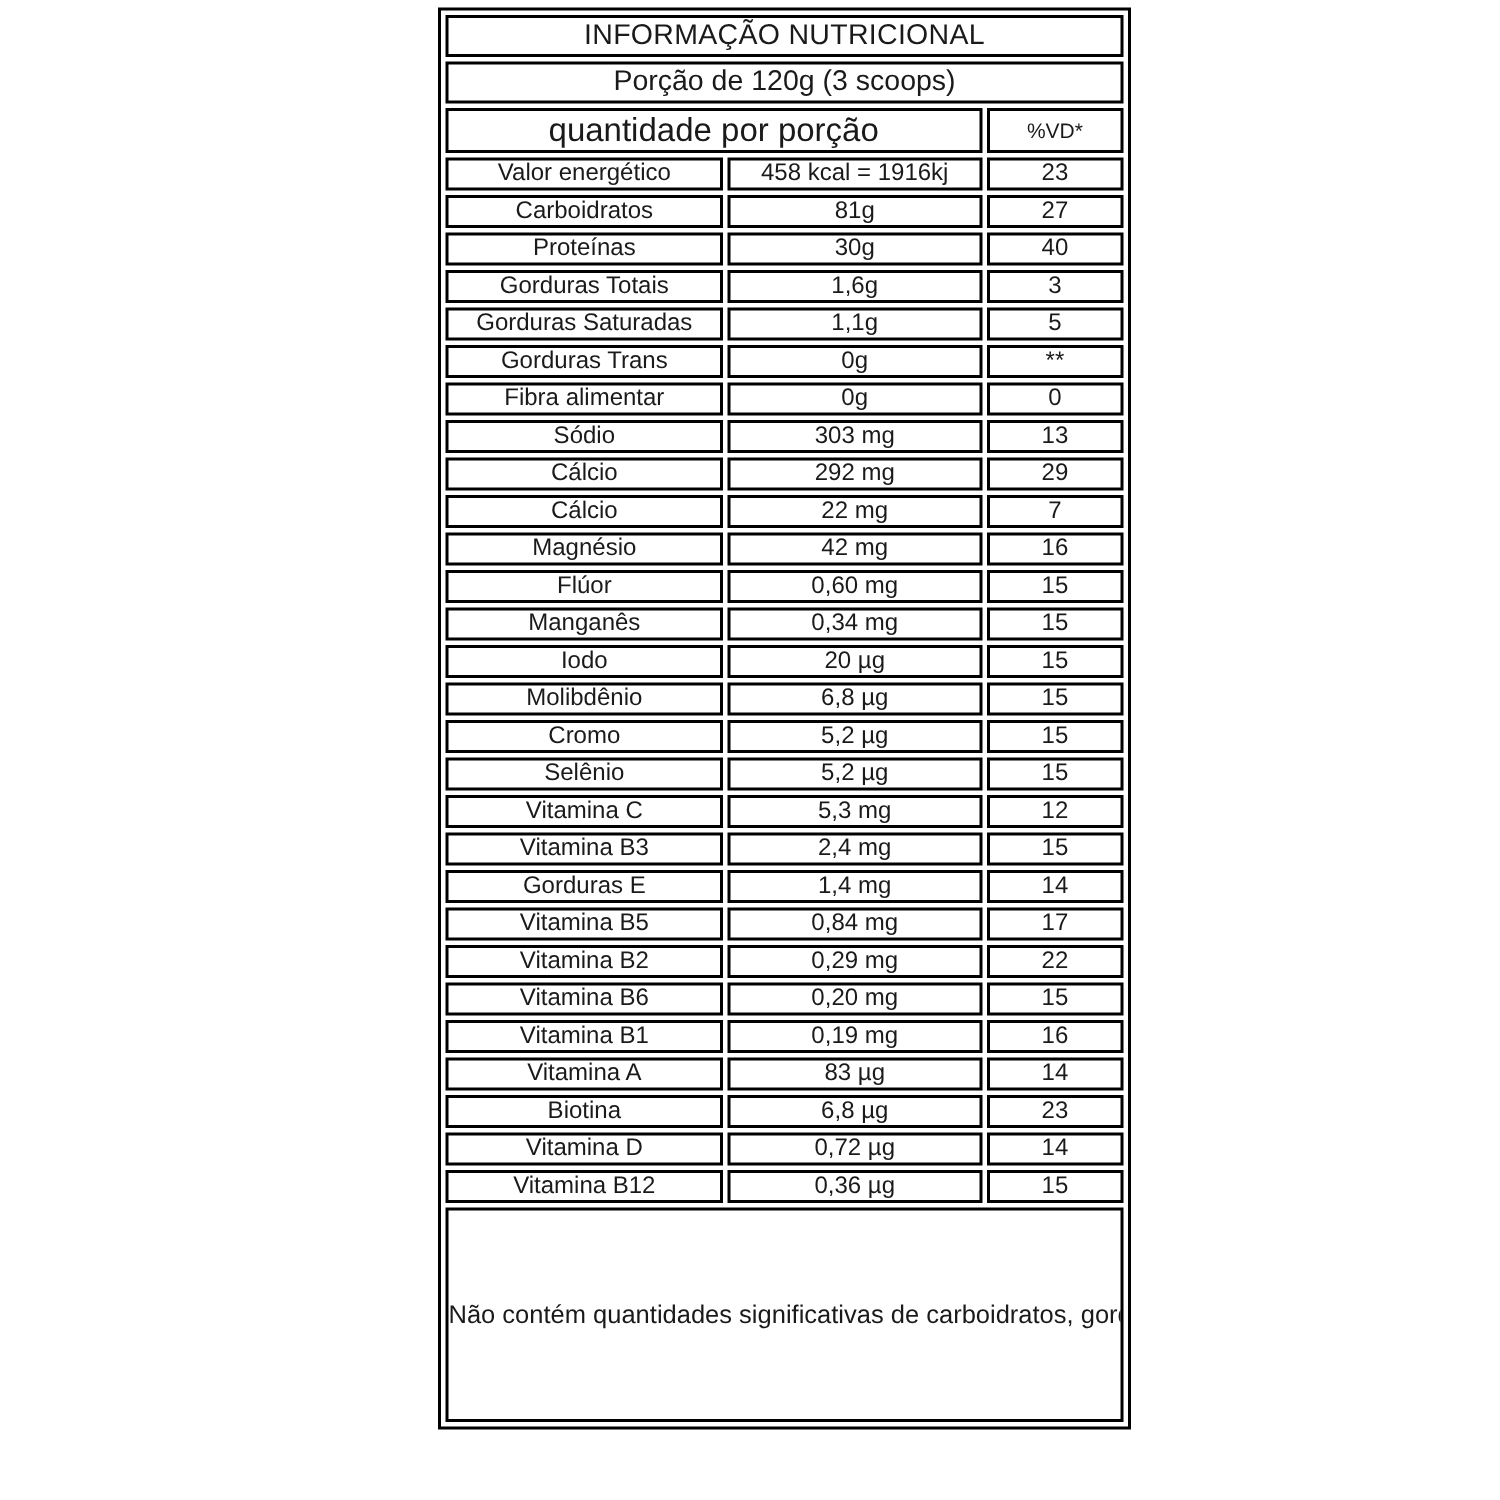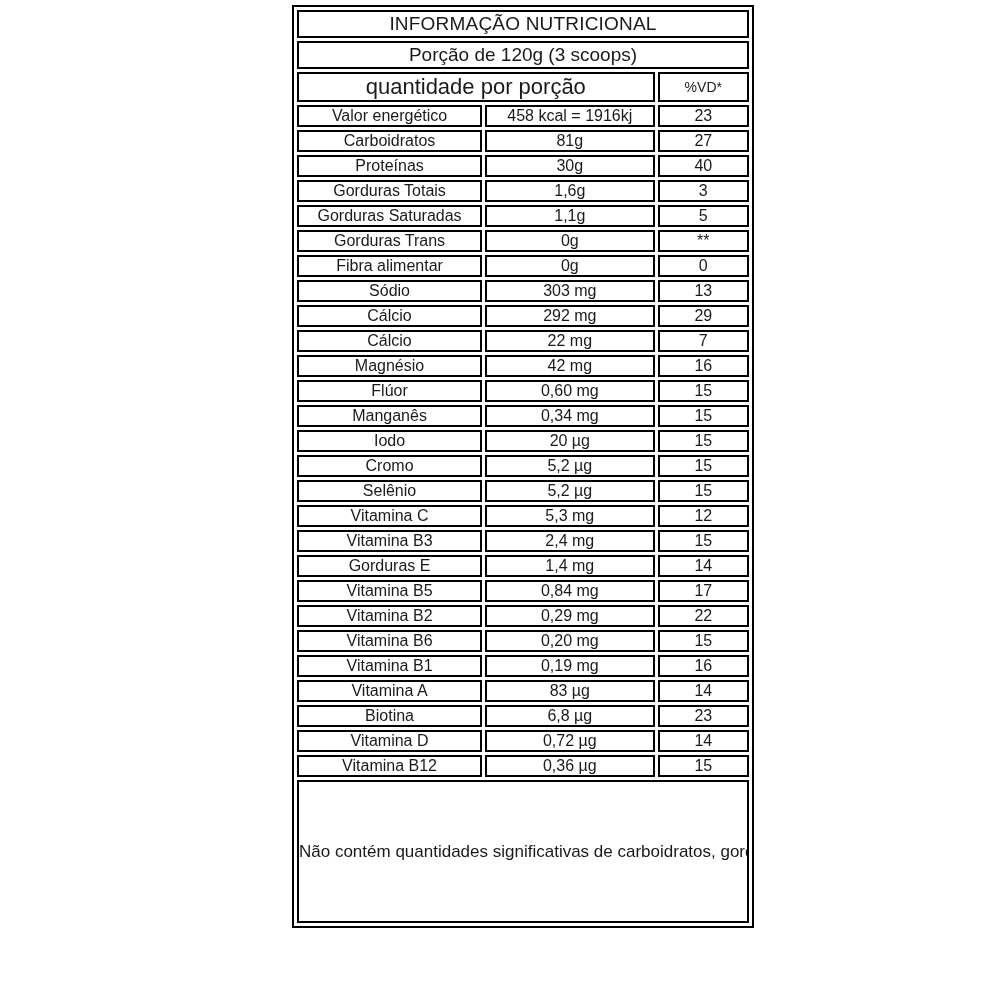--- a/index.html
+++ b/index.html
@@ -153,20 +153,25 @@
           <td class="cell-name">Manganês</td>
           <td class="cell-amount">0,34 mg</td>
           <td class="cell-vd">15</td>
         </tr>
         <tr>
           <td class="cell-name">Iodo</td>
           <td class="cell-amount">20 µg</td>
           <td class="cell-vd">15</td>
         </tr>
         <tr>
+          <td class="cell-name">Molibdênio</td>
+          <td class="cell-amount">6,8 µg</td>
+          <td class="cell-vd">15</td>
+        </tr>
+        <tr>
           <td class="cell-name">Cromo</td>
           <td class="cell-amount">5,2 µg</td>
           <td class="cell-vd">15</td>
         </tr>
         <tr>
           <td class="cell-name">Selênio</td>
           <td class="cell-amount">5,2 µg</td>
           <td class="cell-vd">15</td>
         </tr>
         <tr>

